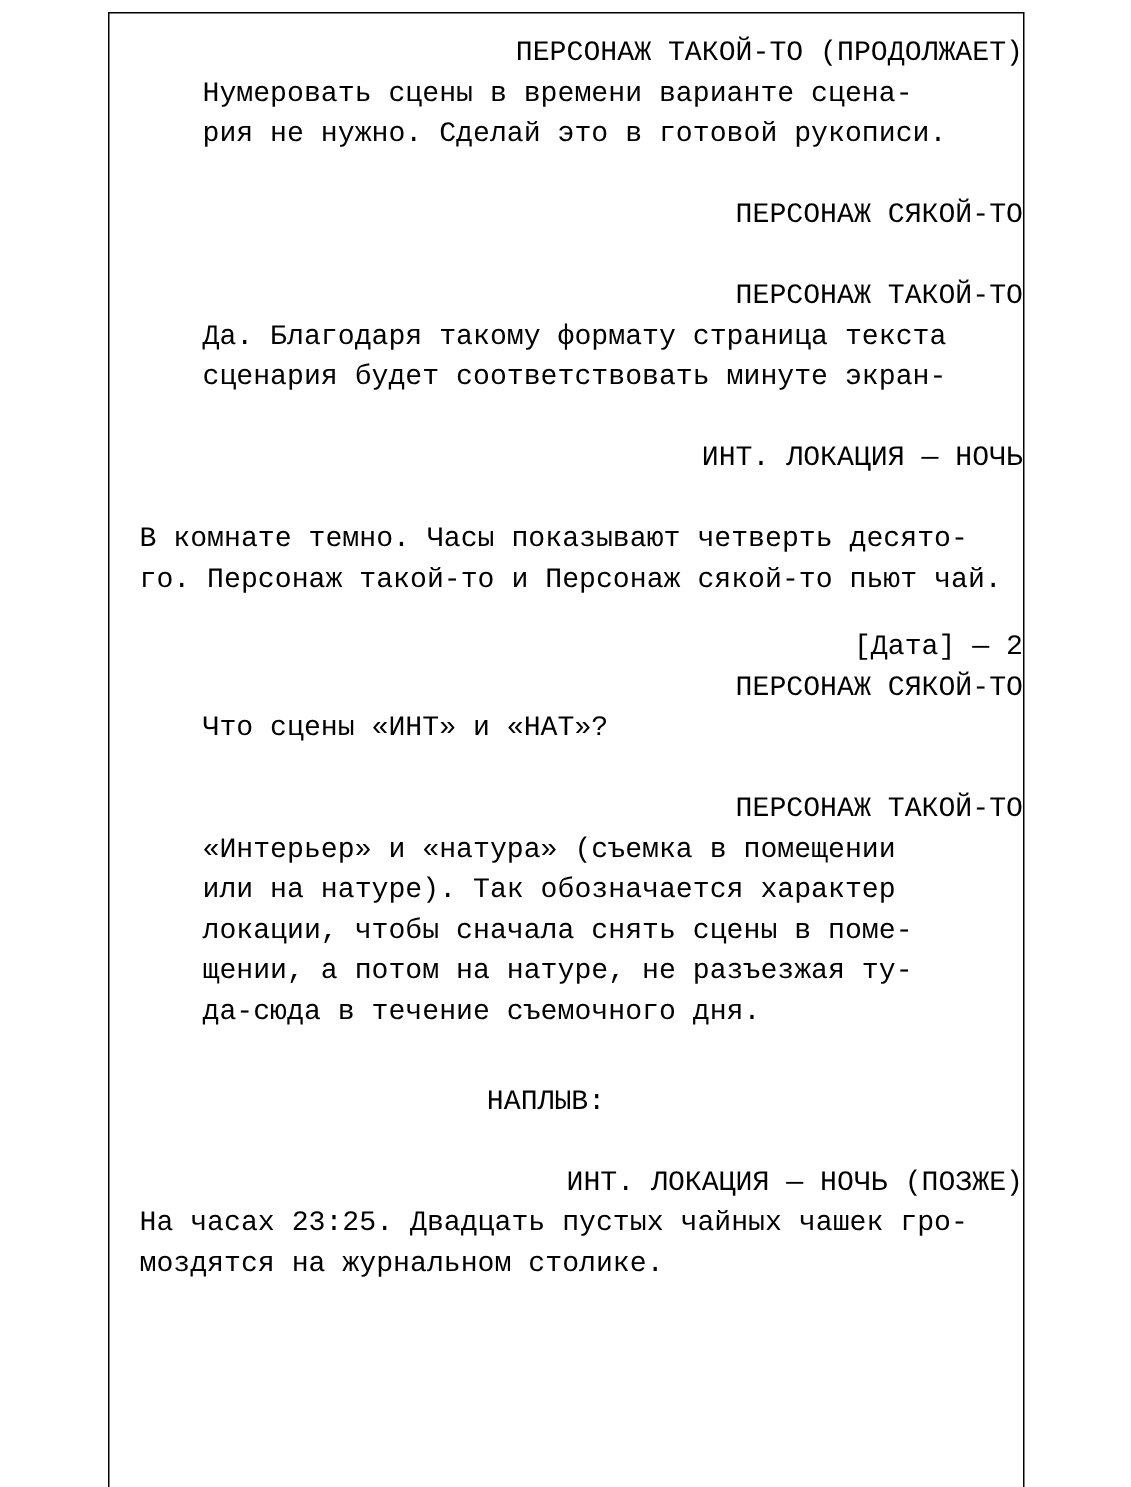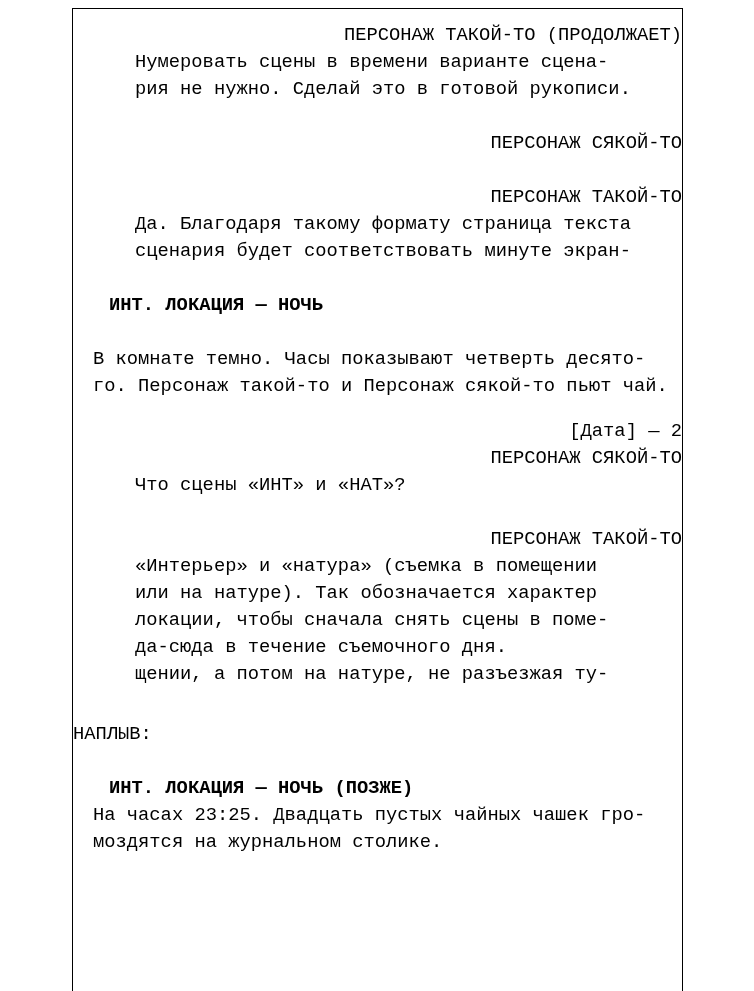--- a/index.html
+++ b/index.html
@@ -22,22 +22,22 @@
     padding-top: 13px;
     font-family: "Liberation Mono", "DejaVu Sans Mono", monospace;
     font-size: 18.8px;
     line-height: 27px;
     color: #000000;
   }
   .line { white-space: pre; }
   .cue { text-align: right; }
   .dialogue { margin-left: 62px; }
   .action { margin-left: 20px; margin-right: 8px; }
-  .scene-heading { margin-left: 36px; font-weight: bold; }
-  .transition { text-align: left; margin-right: 27px; }
+  .scene-heading { margin-left: 16px; font-weight: normal; text-align: right; }
+  .transition { text-align: center; margin-right: 27px; }
   .page-marker { text-align: right; }
   .mt   { margin-top: 27px; }
   .mt-sm{ margin-top: 18px; }
   .mt-lg{ margin-top: 33px; }
 </style>
 </head>
 <body>
 
 <div class="page">
 
@@ -86,22 +86,22 @@
   </div>
 
   <div class="cue mt">
     <div class="line">ПЕРСОНАЖ ТАКОЙ-ТО</div>
   </div>
 
   <div class="dialogue">
     <div class="line">«Интерьер» и «натура» (съемка в помещении</div>
     <div class="line">или на натуре). Так обозначается характер</div>
     <div class="line">локации, чтобы сначала снять сцены в поме-</div>
+    <div class="line">щении, а потом на натуре, не разъезжая ту-</div>
     <div class="line">да-сюда в течение съемочного дня.</div>
-    <div class="line">щении, а потом на натуре, не разъезжая ту-</div>
   </div>
 
   <div class="transition mt-lg">
     <div class="line">НАПЛЫВ:</div>
   </div>
 
   <div class="scene-heading mt">
     <div class="line">ИНТ. ЛОКАЦИЯ — НОЧЬ (ПОЗЖЕ)</div>
   </div>
 

